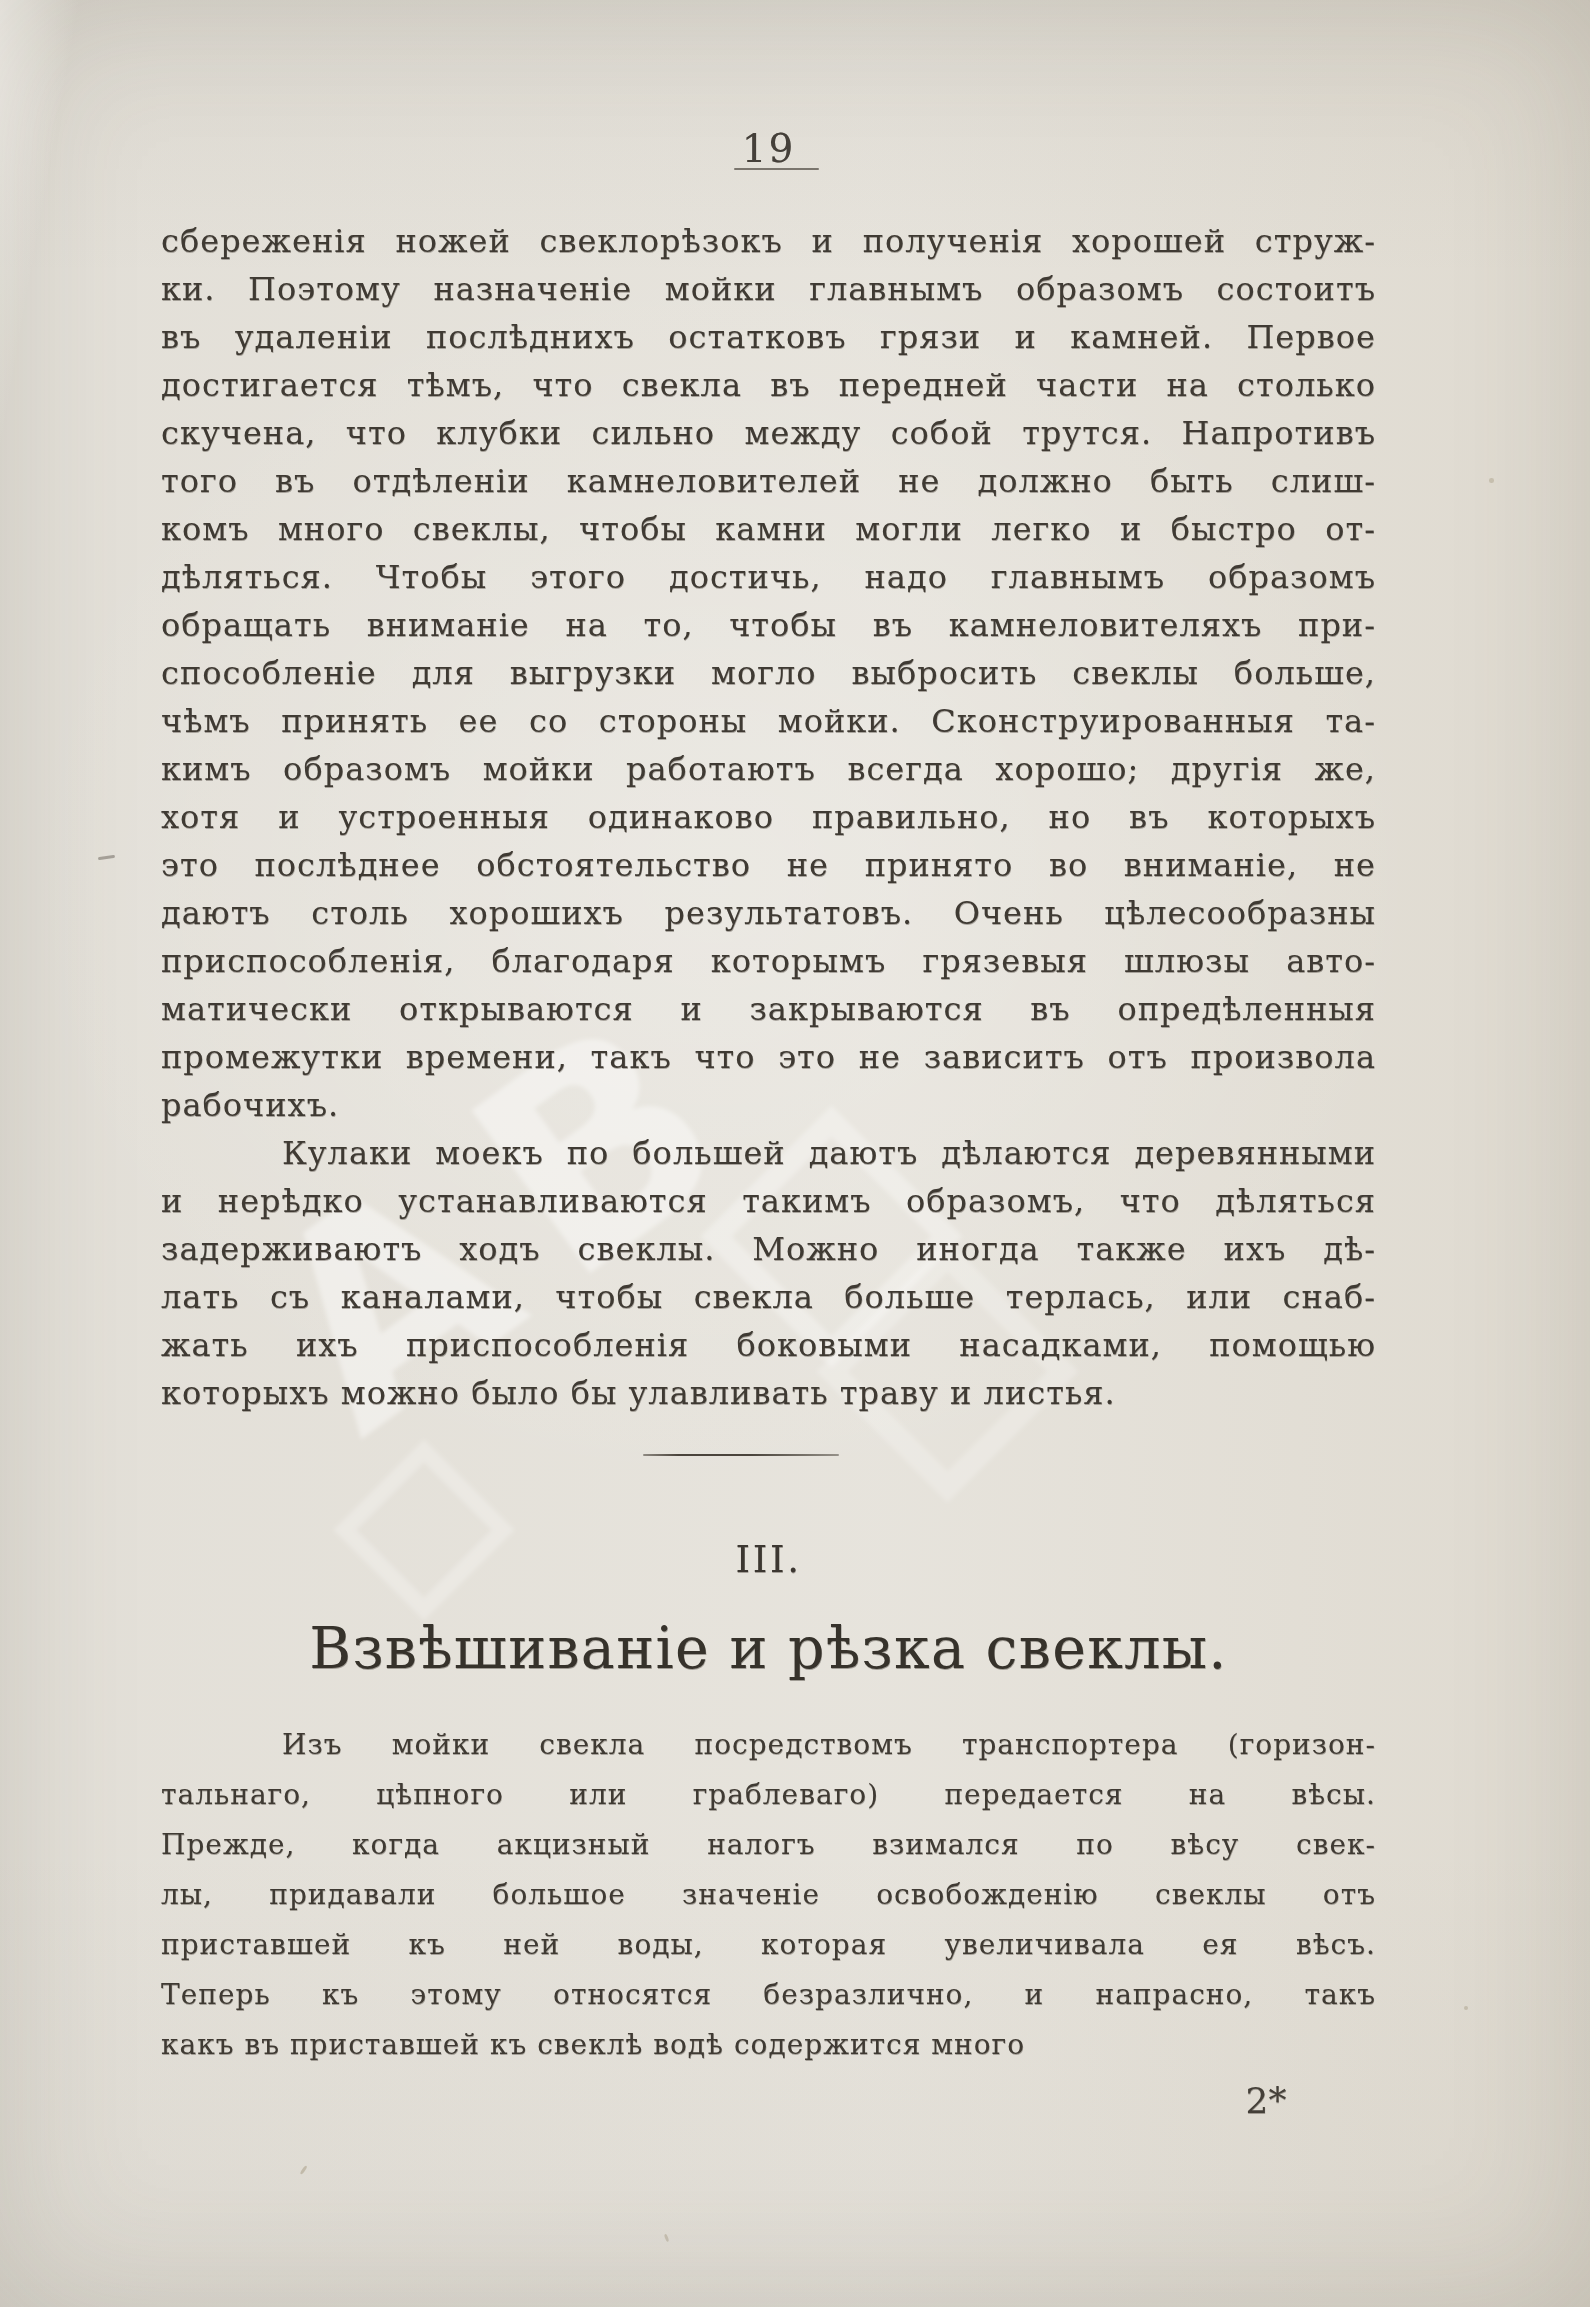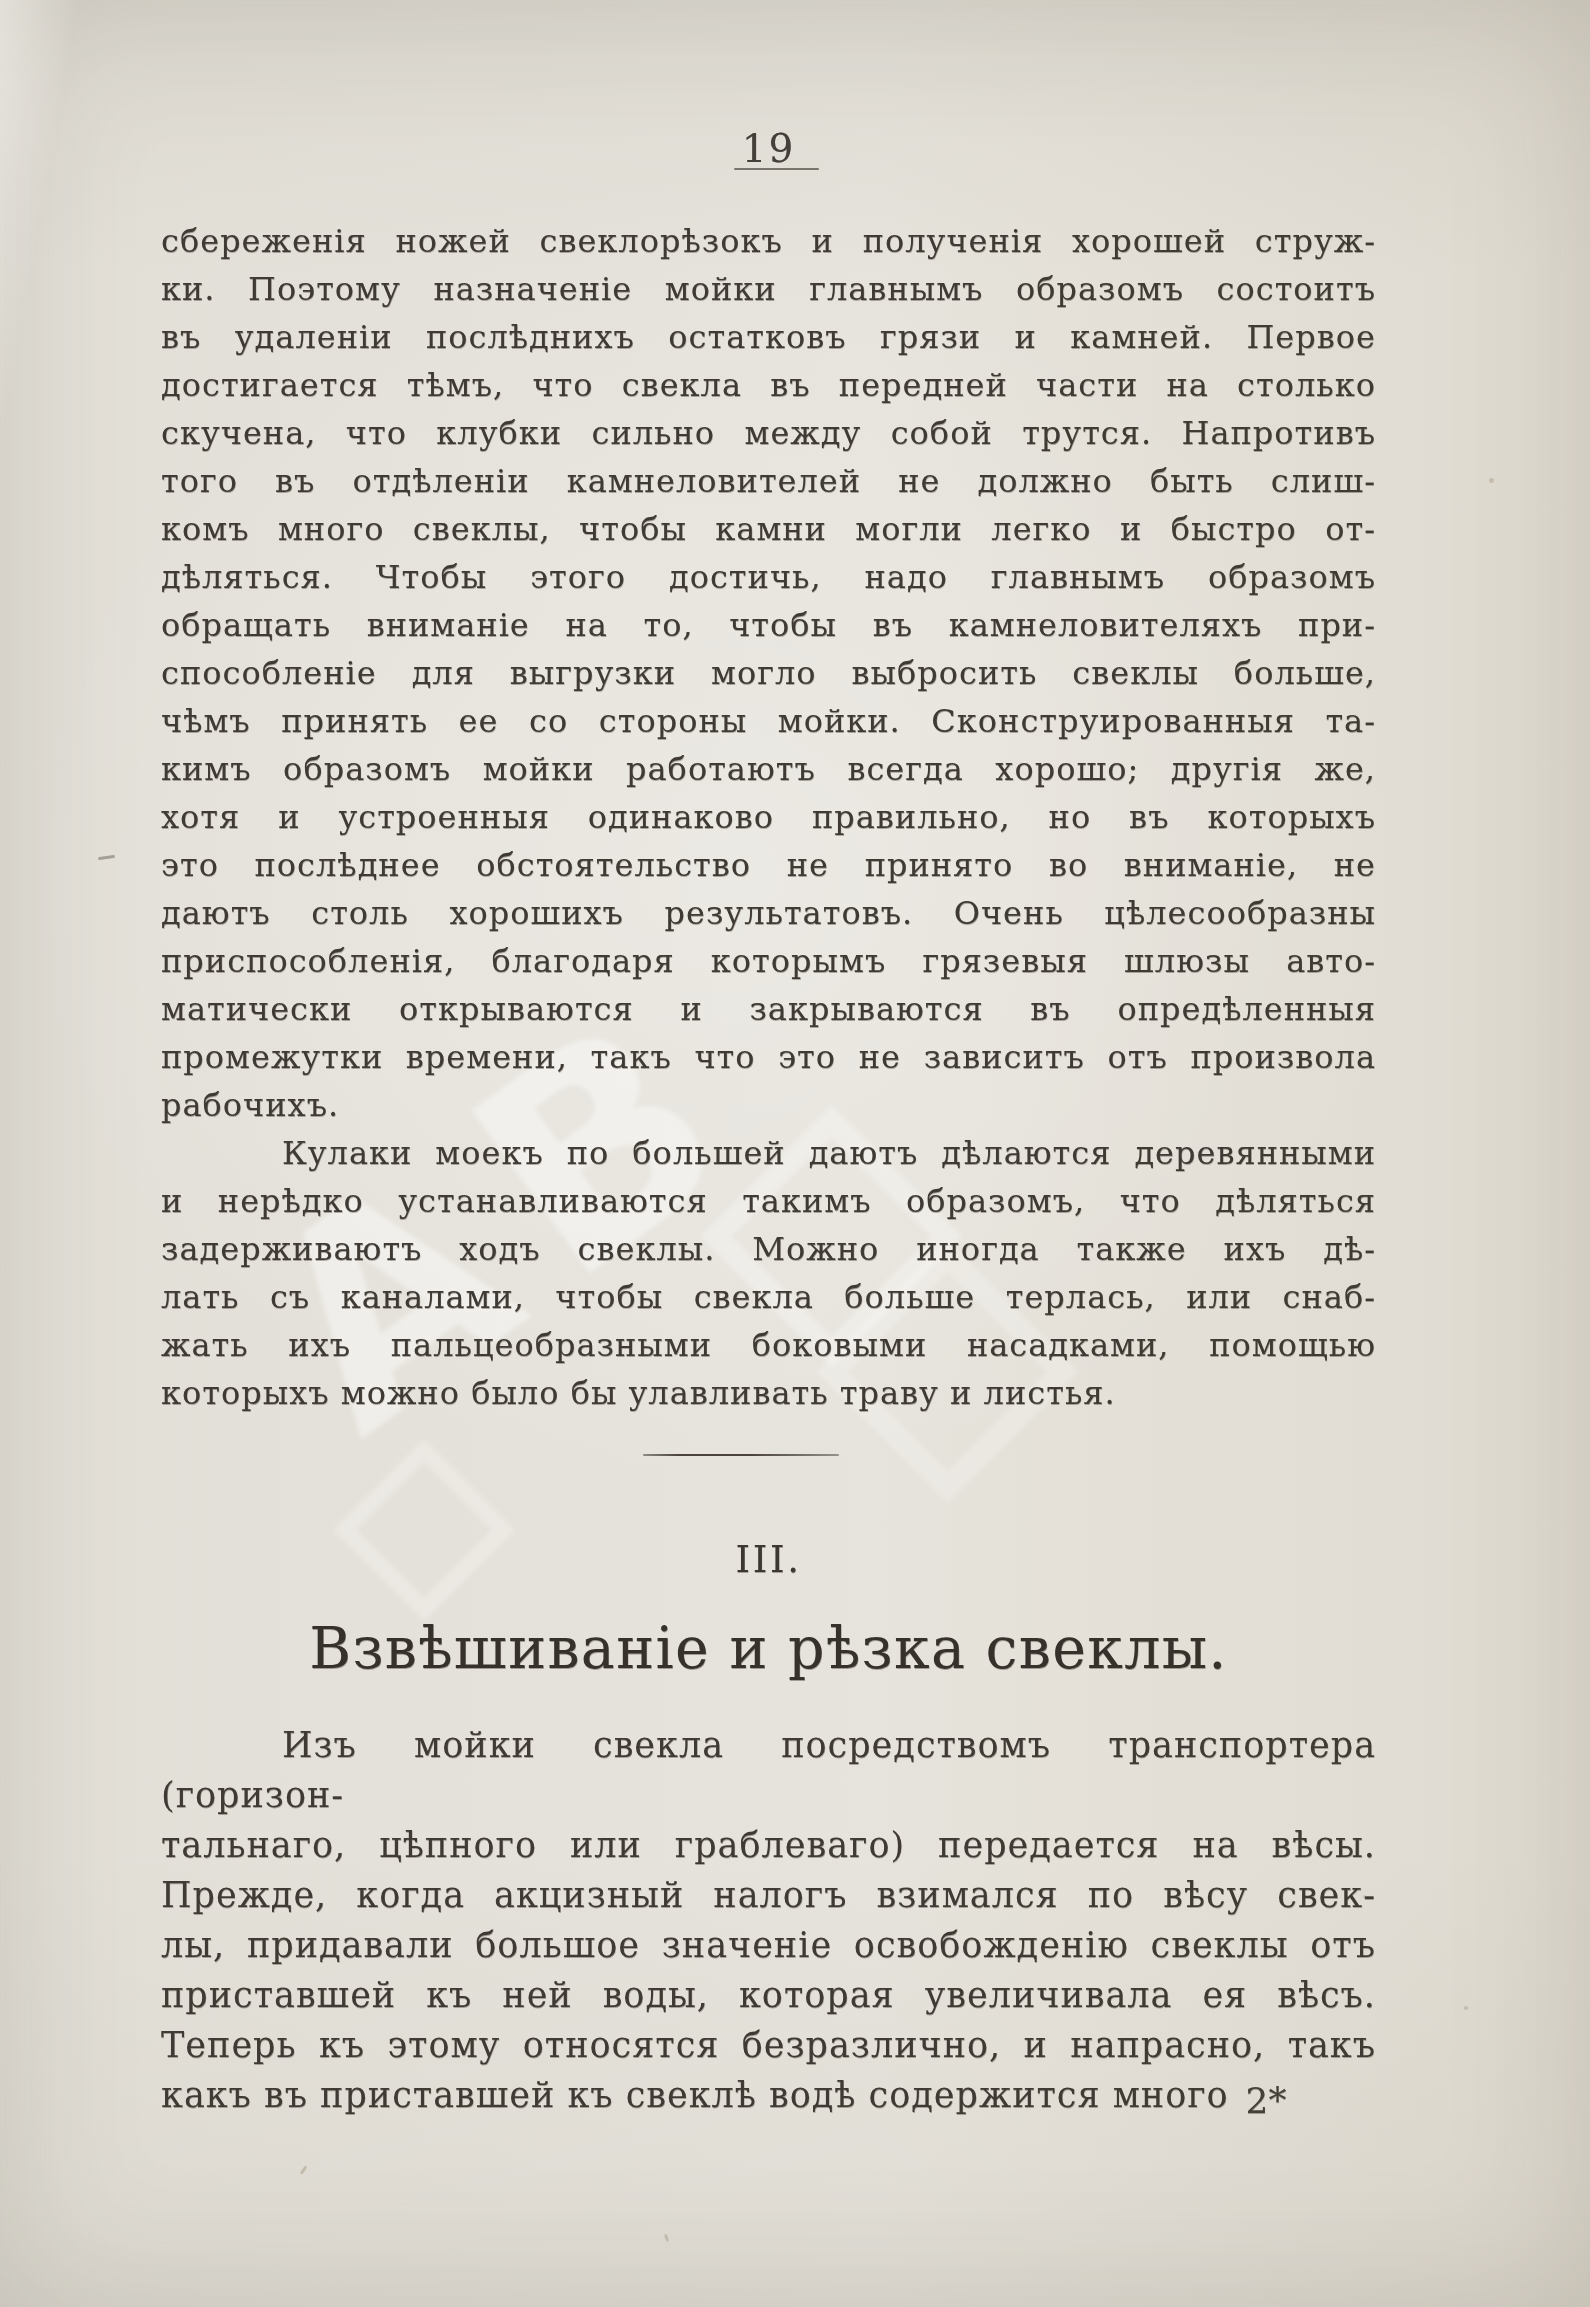--- a/index.html
+++ b/index.html
@@ -30,21 +30,21 @@
     position:absolute;top:168px;left:734px;width:85px;height:1.9px;
     background:#57524a;opacity:.75;border-radius:1.3px;
   }
   .textblock{
     position:absolute;left:161px;width:1215px;
     font-size:32px;line-height:48px;
     letter-spacing:1px;
     text-shadow:0.4px 0.6px 0.5px rgba(62,56,48,0.38);
   }
   .tb1{top:217px;}
-  .tb3{top:1720px;font-size:35px;line-height:50px;}
+  .tb3{top:1720px;font-size:28px;line-height:50px;}
   .line{
     text-align:justify;
     text-align-last:justify;
     white-space:normal;
     height:inherit;
   }
   .line.end{text-align-last:left;}
   .line.indent{text-indent:121px;}
   .divider{
     position:absolute;top:1454px;left:643px;width:196px;height:1.9px;
@@ -127,21 +127,21 @@
     <div class="line">это послѣднее обстоятельство не принято во вниманіе, не</div>
     <div class="line">даютъ столь хорошихъ результатовъ. Очень цѣлесообразны</div>
     <div class="line">приспособленія, благодаря которымъ грязевыя шлюзы авто-</div>
     <div class="line">матически открываются и закрываются въ опредѣленныя</div>
     <div class="line">промежутки времени, такъ что это не зависитъ отъ произвола</div>
     <div class="line end">рабочихъ.</div>
     <div class="line indent">Кулаки моекъ по большей даютъ дѣлаются деревянными</div>
     <div class="line">и нерѣдко устанавливаются такимъ образомъ, что дѣляться</div>
     <div class="line">задерживаютъ ходъ свеклы. Можно иногда также ихъ дѣ-</div>
     <div class="line">лать съ каналами, чтобы свекла больше терлась, или снаб-</div>
-    <div class="line">жать ихъ пальцеобразными боковыми насадками, помощью</div>
+    <div class="line">жать ихъ приспособленія боковыми насадками, помощью</div>
     <div class="line end">которыхъ можно было бы улавливать траву и листья.</div>
   </div>
 
   <div class="divider"></div>
 
   <div class="chapter-number">III.</div>
   <div class="chapter-title">Взвѣшиваніе и рѣзка свеклы.</div>
 
   <div class="textblock tb3">
     <div class="line indent">Изъ мойки свекла посредствомъ транспортера (горизон-</div>

